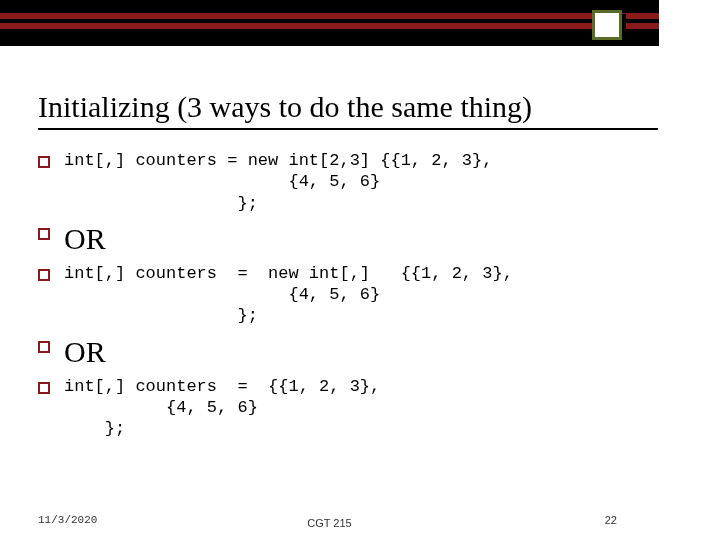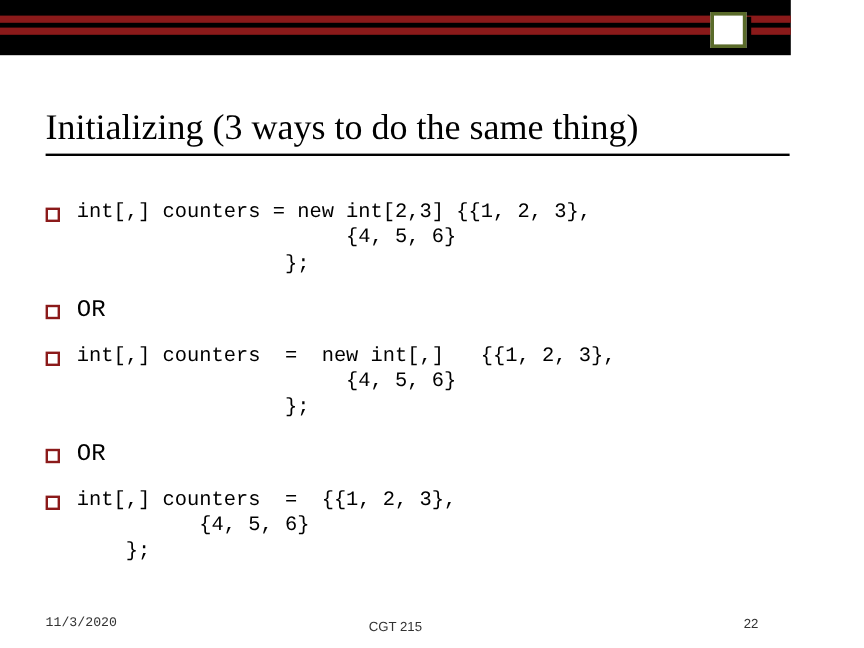--- a/index.html
+++ b/index.html
@@ -63,40 +63,39 @@
   .body {
     position: absolute;
     left: 38px;
     top: 150px;
     width: 640px;
   }
   .item {
     display: flex;
     align-items: flex-start;
     margin-bottom: 8px;
-    margin-top: 17px;
   }
   .bullet {
     width: 12px;
     height: 12px;
     border: 2px solid #8b1a1a;
     margin-top: 6px;
     margin-right: 14px;
     flex: 0 0 auto;
     box-sizing: border-box;
   }
   .code {
     font-family: "Courier New", Courier, monospace;
     font-size: 17px;
     white-space: pre;
     line-height: 1.25;
   }
   .or {
-    font-family: Liberation Mono, monospace;
-    font-size: 20px;
+    font-family: Liberation Serif, serif;
+    font-size: 30px;
     line-height: 1.1;
   }
   .footer {
     position: absolute;
     left: 0;
     bottom: 10px;
     width: 100%;
     font-size: 11px;
     font-family: Arial, sans-serif;
     color: #333;
@@ -110,21 +109,21 @@
   .footer .center {
     position: absolute;
     left: 0;
     right: 0;
     text-align: center;
     bottom: 0;
     line-height: 1.2;
   }
   .footer .pagenum {
     position: absolute;
-    right: 27px;
+    right: 42px;
     bottom: 4px;
   }
 </style>
 </head>
 <body>
 
 <div class="slide">
 
   <div class="topbar">
     <div class="square"></div>

